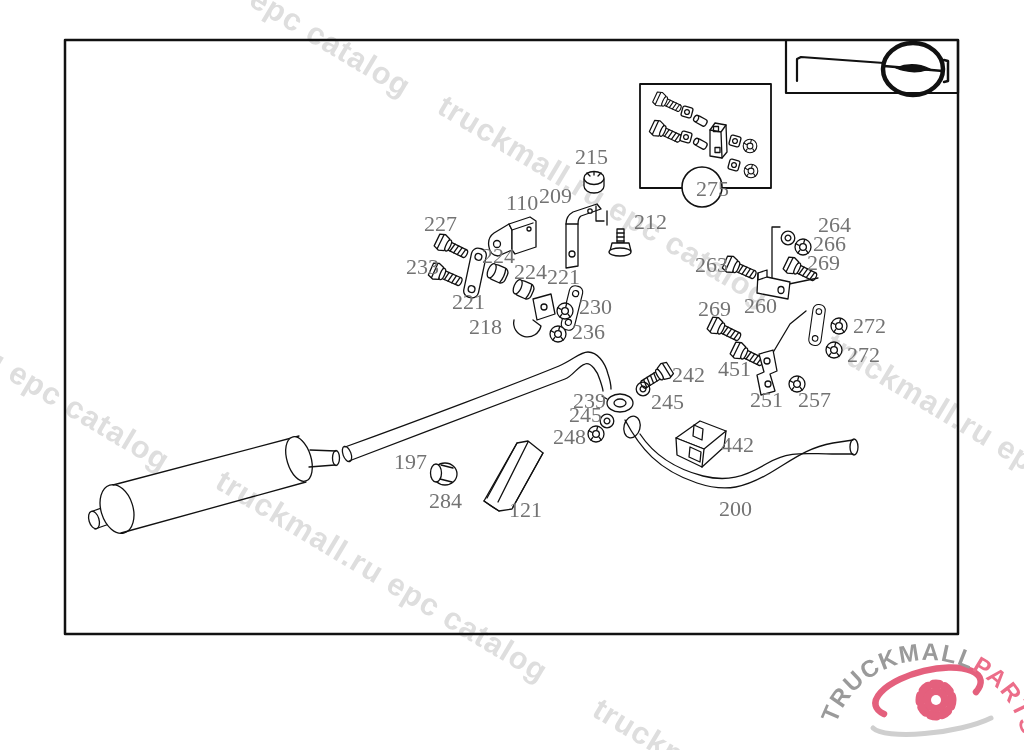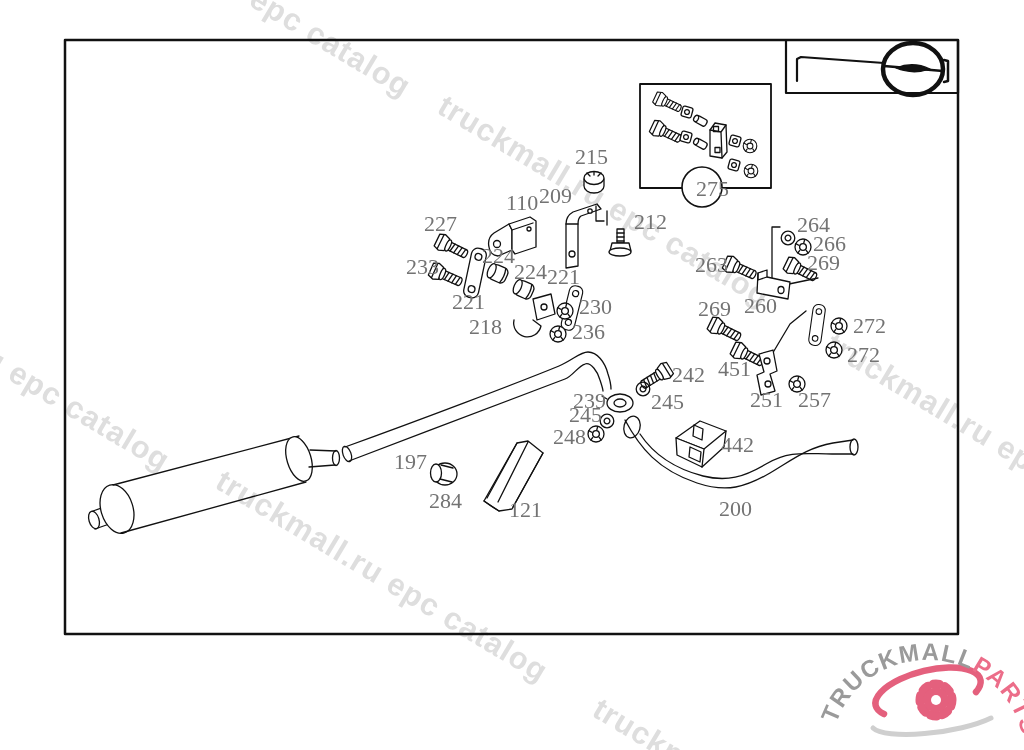--- a/index.html
+++ b/index.html
@@ -238,21 +238,21 @@
 <div class="lbl" style="left:634px;top:211px">212</div>
 <div class="lbl" style="left:424px;top:213px">227</div>
 <div class="lbl" style="left:406px;top:256px">233</div>
 <div class="lbl" style="left:482px;top:245px">224</div>
 <div class="lbl" style="left:514px;top:261px">224</div>
 <div class="lbl" style="left:547px;top:266px">221</div>
 <div class="lbl" style="left:452px;top:291px">221</div>
 <div class="lbl" style="left:469px;top:316px">218</div>
 <div class="lbl" style="left:579px;top:296px">230</div>
 <div class="lbl" style="left:572px;top:321px">236</div>
-<div class="lbl" style="left:797px;top:214px">264</div>
+<div class="lbl" style="left:818px;top:214px">264</div>
 <div class="lbl" style="left:813px;top:233px">266</div>
 <div class="lbl" style="left:695px;top:254px">263</div>
 <div class="lbl" style="left:807px;top:252px">269</div>
 <div class="lbl" style="left:698px;top:298px">269</div>
 <div class="lbl" style="left:744px;top:295px">260</div>
 <div class="lbl" style="left:853px;top:315px">272</div>
 <div class="lbl" style="left:847px;top:344px">272</div>
 <div class="lbl" style="left:718px;top:358px">451</div>
 <div class="lbl" style="left:750px;top:389px">251</div>
 <div class="lbl" style="left:798px;top:389px">257</div>

